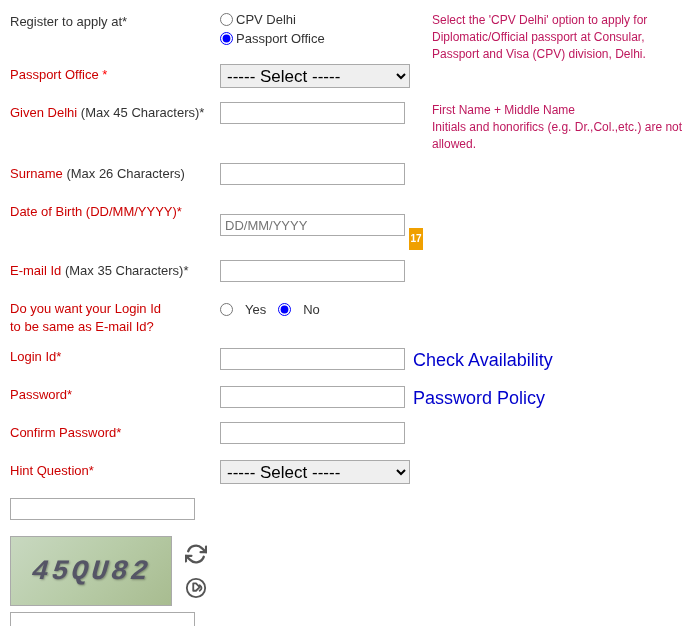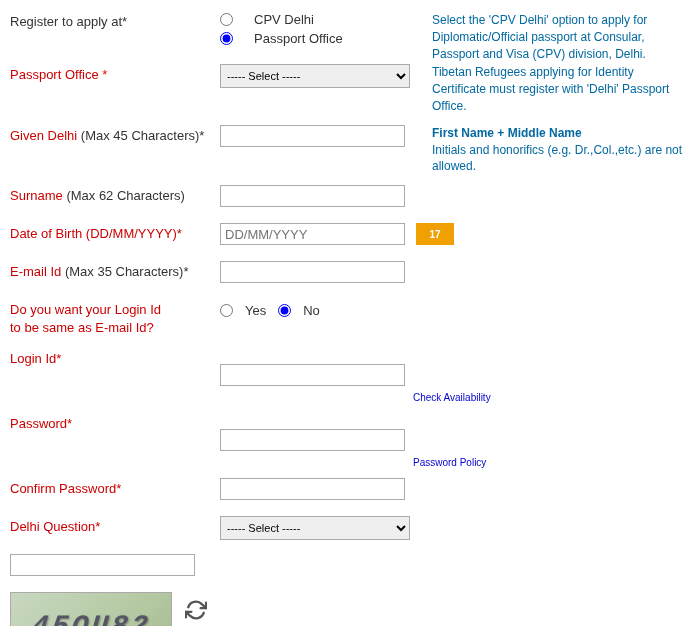--- a/index.html
+++ b/index.html
@@ -28,21 +28,21 @@
     }
     .input-col {
       width: 200px;
       min-width: 200px;
       padding-top: 2px;
     }
     .info-col {
       flex: 1;
       padding-left: 12px;
       padding-top: 2px;
-      color: #0369a1;
+      color: #be185d;
       font-size: 12px;
       line-height: 1.4;
     }
     .required {
       color: red;
     }
     .label-red {
       color: #cc0000;
       font-weight: normal;
     }
@@ -55,48 +55,49 @@
       width: 185px;
       height: 22px;
       border: 1px solid #aaa;
       padding: 2px 4px;
       font-size: 13px;
     }
     select {
       width: 190px;
       height: 24px;
       border: 1px solid #aaa;
-      font-size: 11px;
+      font-size: 17px;
       padding: 1px 2px;
     }
     .date-row {
       display: flex;
       align-items: center;
-      gap: 11px;
+      gap: 4px;
     }
     .date-input {
       width: 170px;
       height: 22px;
       border: 1px solid #aaa;
       padding: 2px 4px;
       font-size: 13px;
       color: #888;
     }
     .calendar-icon {
-      width: 38px;
+      width: 14px;
       height: 22px;
       background: #f0a000;
       display: flex;
       align-items: center;
       justify-content: center;
       font-size: 10px;
       color: #fff;
       font-weight: bold;
       cursor: pointer;
       flex-shrink: 0;
+      margin-top: 27px;
     }
     .radio-group {
       display: flex;
       align-items: center;
       gap: 12px;
       padding-top: 4px;
     }
     .radio-group label {
       display: flex;
       align-items: center;
@@ -115,35 +116,34 @@
     .register-options {
       display: flex;
       flex-direction: column;
       gap: 4px;
       padding-top: 2px;
       width: 200px;
     }
     .register-options label {
       display: flex;
       align-items: center;
-      gap: 21px;
+      gap: 3px;
       cursor: pointer;
     }
     .check-link {
       color: #00c;
-      font-size: 10px;
+      font-size: 18px;
       padding-left: 8px;
       padding-top: 4px;
       cursor: pointer;
       text-decoration: none;
       white-space: nowrap;
-      margin-top: 40px;
     }
     .info-bold {
-      font-weight: bold;
+      font-weight: normal;
       font-size: 12px;
     }
     .captcha-area {
       display: flex;
       align-items: center;
       gap: 10px;
     }
     .captcha-img {
       width: 180px;
       height: 70px;
@@ -215,43 +215,40 @@
   <div class="form-row">
     <div class="label-col">
       <span class="label-red">Passport Office</span>
       <span class="required">*</span>
     </div>
     <div class="input-col">
       <select>
         <option>----- Select -----</option>
       </select>
     </div>
-    <div class="info-col">
-      <span>Tibetan Refugees applying for Identity Certificate must register with 'Delhi' Passport Office.</span>
-    </div>
   </div>
 
   <div class="form-row">
     <div class="label-col">
       <span class="label-red">Given Delhi</span>
       <span>(Max 45 Characters)*</span>
     </div>
     <div class="input-col">
       <input type="text" maxlength="45" style="">
     </div>
     <div class="info-col">
       <span class="info-bold">First Name + Middle Name</span><br>
       <span>Initials and honorifics (e.g. Dr.,Col.,etc.) are not allowed.</span>
     </div>
   </div>
 
   <div class="form-row">
     <div class="label-col">
       <span class="label-red">Surname</span>
-      <span>(Max 62 Characters)</span>
+      <span>(Max 26 Characters)</span>
     </div>
     <div class="input-col">
       <input type="text" maxlength="45" style="">
     </div>
     <div class="info-col"></div>
   </div>
 
   <div class="form-row">
     <div class="label-col">
       <span class="label-red">Date of Birth (DD/MM/YYYY)*</span>
@@ -331,21 +328,21 @@
       <span class="label-red">Confirm Password*</span>
     </div>
     <div class="input-col">
       <input type="password" style="">
     </div>
     <div class="info-col"></div>
   </div>
 
   <div class="form-row">
     <div class="label-col">
-      <span class="label-red">Delhi Question*</span>
+      <span class="label-red">Hint Question*</span>
     </div>
     <div class="input-col">
       <select>
         <option>----- Select -----</option>
       </select>
     </div>
     <div class="info-col"></div>
   </div>
 
   <div class="form-row">

